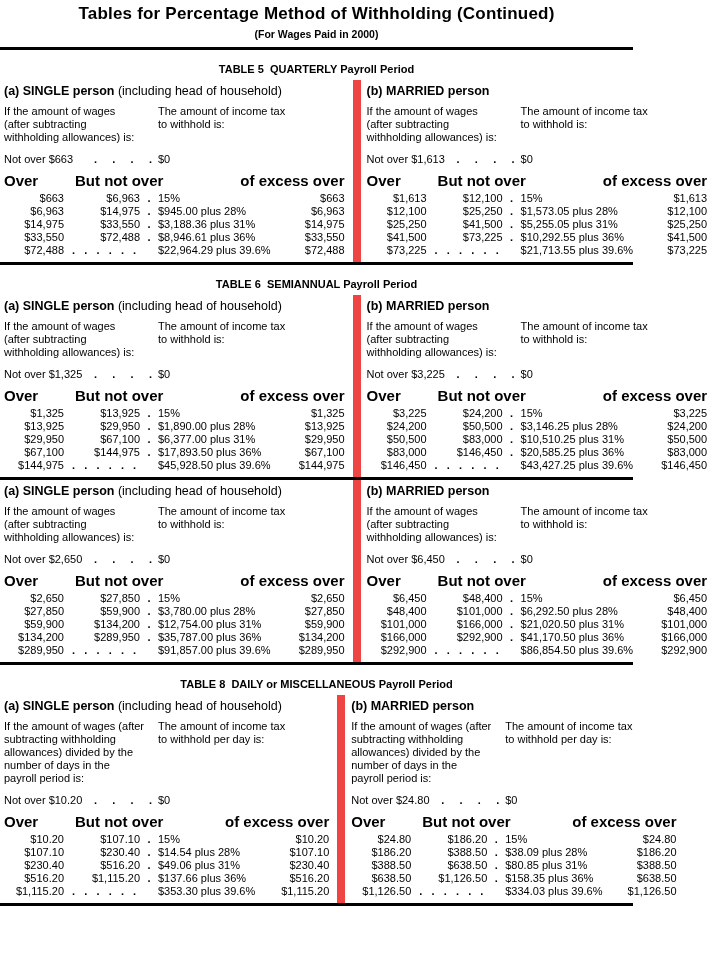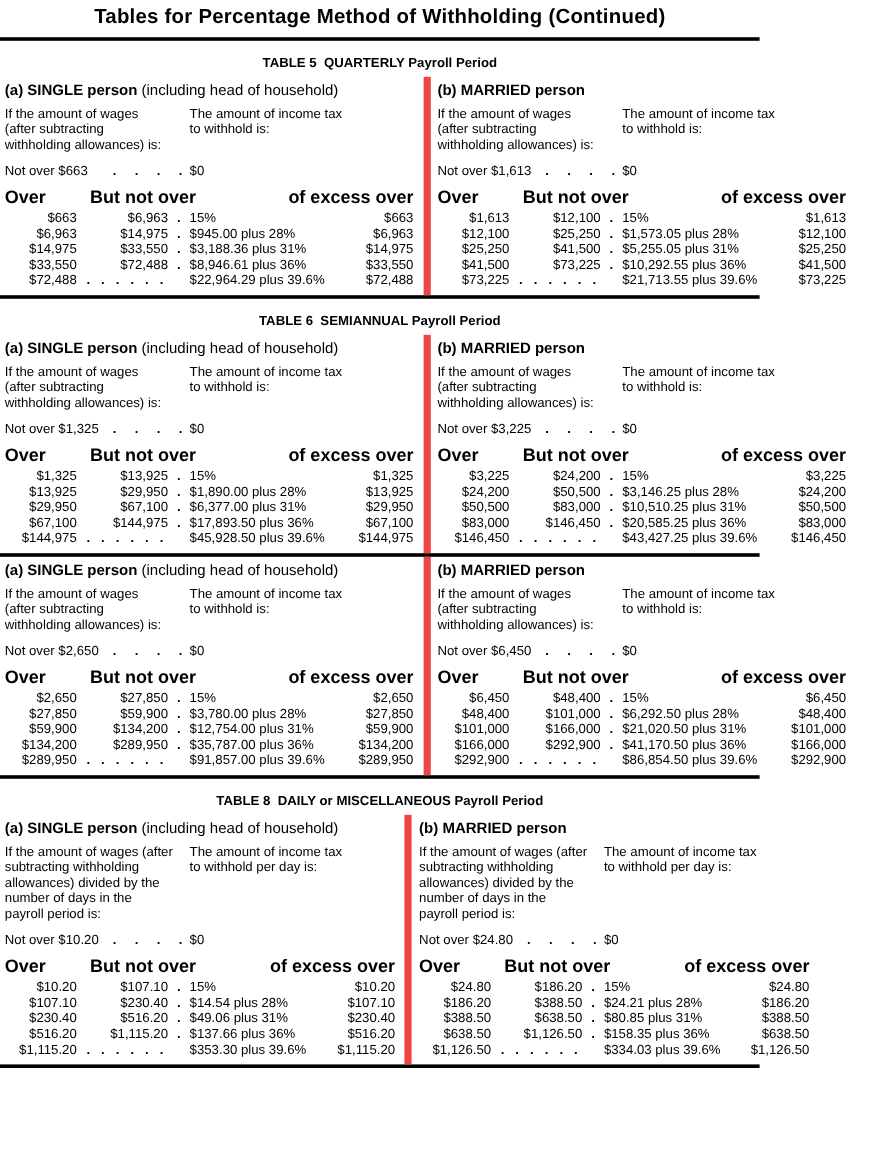--- a/index.html
+++ b/index.html
@@ -5,21 +5,21 @@
   html,body{margin:0;padding:0;background:#fff;}
   body{width:725px;min-height:967px;font-family:"Liberation Sans",sans-serif;color:#000;}
   .page{width:633px;box-sizing:border-box;}
   .doc-header{text-align:center;padding:4px 0 7px;border-bottom:3px solid #000;}
   .main-title{font-size:17px;font-weight:bold;letter-spacing:0.2px;}
   .sub-title{font-size:10.5px;font-weight:bold;margin-top:4px;}
   .section{border-bottom:3px solid #000;}
   .sec-title{text-align:center;font-weight:bold;font-size:11px;padding:13px 0 5px;white-space:pre;}
   .cols{display:flex;align-items:stretch;}
   .half{width:362px;box-sizing:border-box;padding:2px 8px 5px 4px;}
-  .half.right{width:363px;border-left:6px solid #ef4444;padding-left:6px;flex:1;}
+  .half.right{width:363px;border-left:8px solid #ef4444;padding-left:6px;flex:1;}
   .panel-heading{font-size:12.5px;padding:2px 0 5px;white-space:pre;}
   .hb{font-weight:bold;}
   .cond{display:flex;align-items:flex-start;font-size:11px;line-height:13px;margin-top:2px;}
   .wages{width:154px;white-space:pre;flex:none;}
   .taxl{white-space:pre;flex:1;}
   .notover{display:flex;font-size:11px;margin:9px 0 4px;}
   .no-left{width:154px;flex:none;display:flex;justify-content:space-between;box-sizing:border-box;padding-right:6px;}
   .dots{white-space:pre;font-weight:bold;}
   .chead{display:flex;font-weight:bold;font-size:15px;margin:7px 0 3px;}
   .h1{width:60px;text-align:left;}
@@ -34,20 +34,21 @@
   .c3{flex:1;text-align:left;white-space:pre;}
   .c4{width:74px;text-align:right;white-space:pre;flex:none;}
 </style>
 </head>
 <body>
 
 <div class="page">
 
   <div class="doc-header">
     <div class="main-title">Tables for Percentage Method of Withholding (Continued)</div>
+    <div class="sub-title">(For Wages Paid in 2000)</div>
   </div>
 
   <div class="section">
     <div class="sec-title">TABLE 5  QUARTERLY Payroll Period</div>
     <div class="cols">
       <div class="half">
         <div class="panel-heading"><span class="hb">(a) SINGLE person</span><span> (including head of household)</span></div>
         <div class="cond">
           <div class="wages">If the amount of wages
 (after subtracting
@@ -499,21 +500,21 @@
               <span class="c1">$24.80</span>
               <span class="c2">$186.20</span>
               <span class="cdot">.</span>
               <span class="c3">15%</span>
               <span class="c4">$24.80</span>
             </div>
             <div class="trow">
               <span class="c1">$186.20</span>
               <span class="c2">$388.50</span>
               <span class="cdot">.</span>
-              <span class="c3">$24.21 plus 28%</span>
+              <span class="c3">$38.09 plus 28%</span>
               <span class="c4">$186.20</span>
             </div>
             <div class="trow">
               <span class="c1">$388.50</span>
               <span class="c2">$638.50</span>
               <span class="cdot">.</span>
               <span class="c3">$80.85 plus 31%</span>
               <span class="c4">$388.50</span>
             </div>
             <div class="trow">

